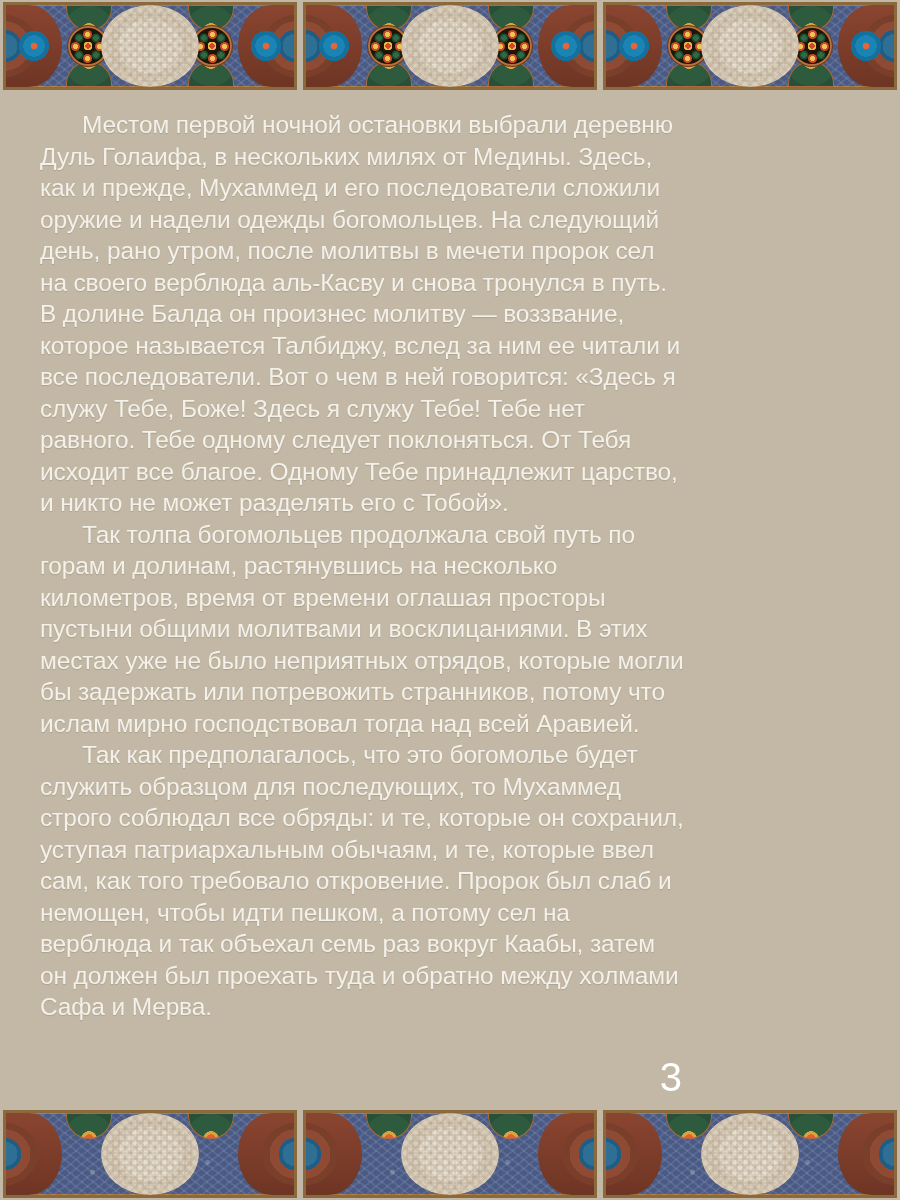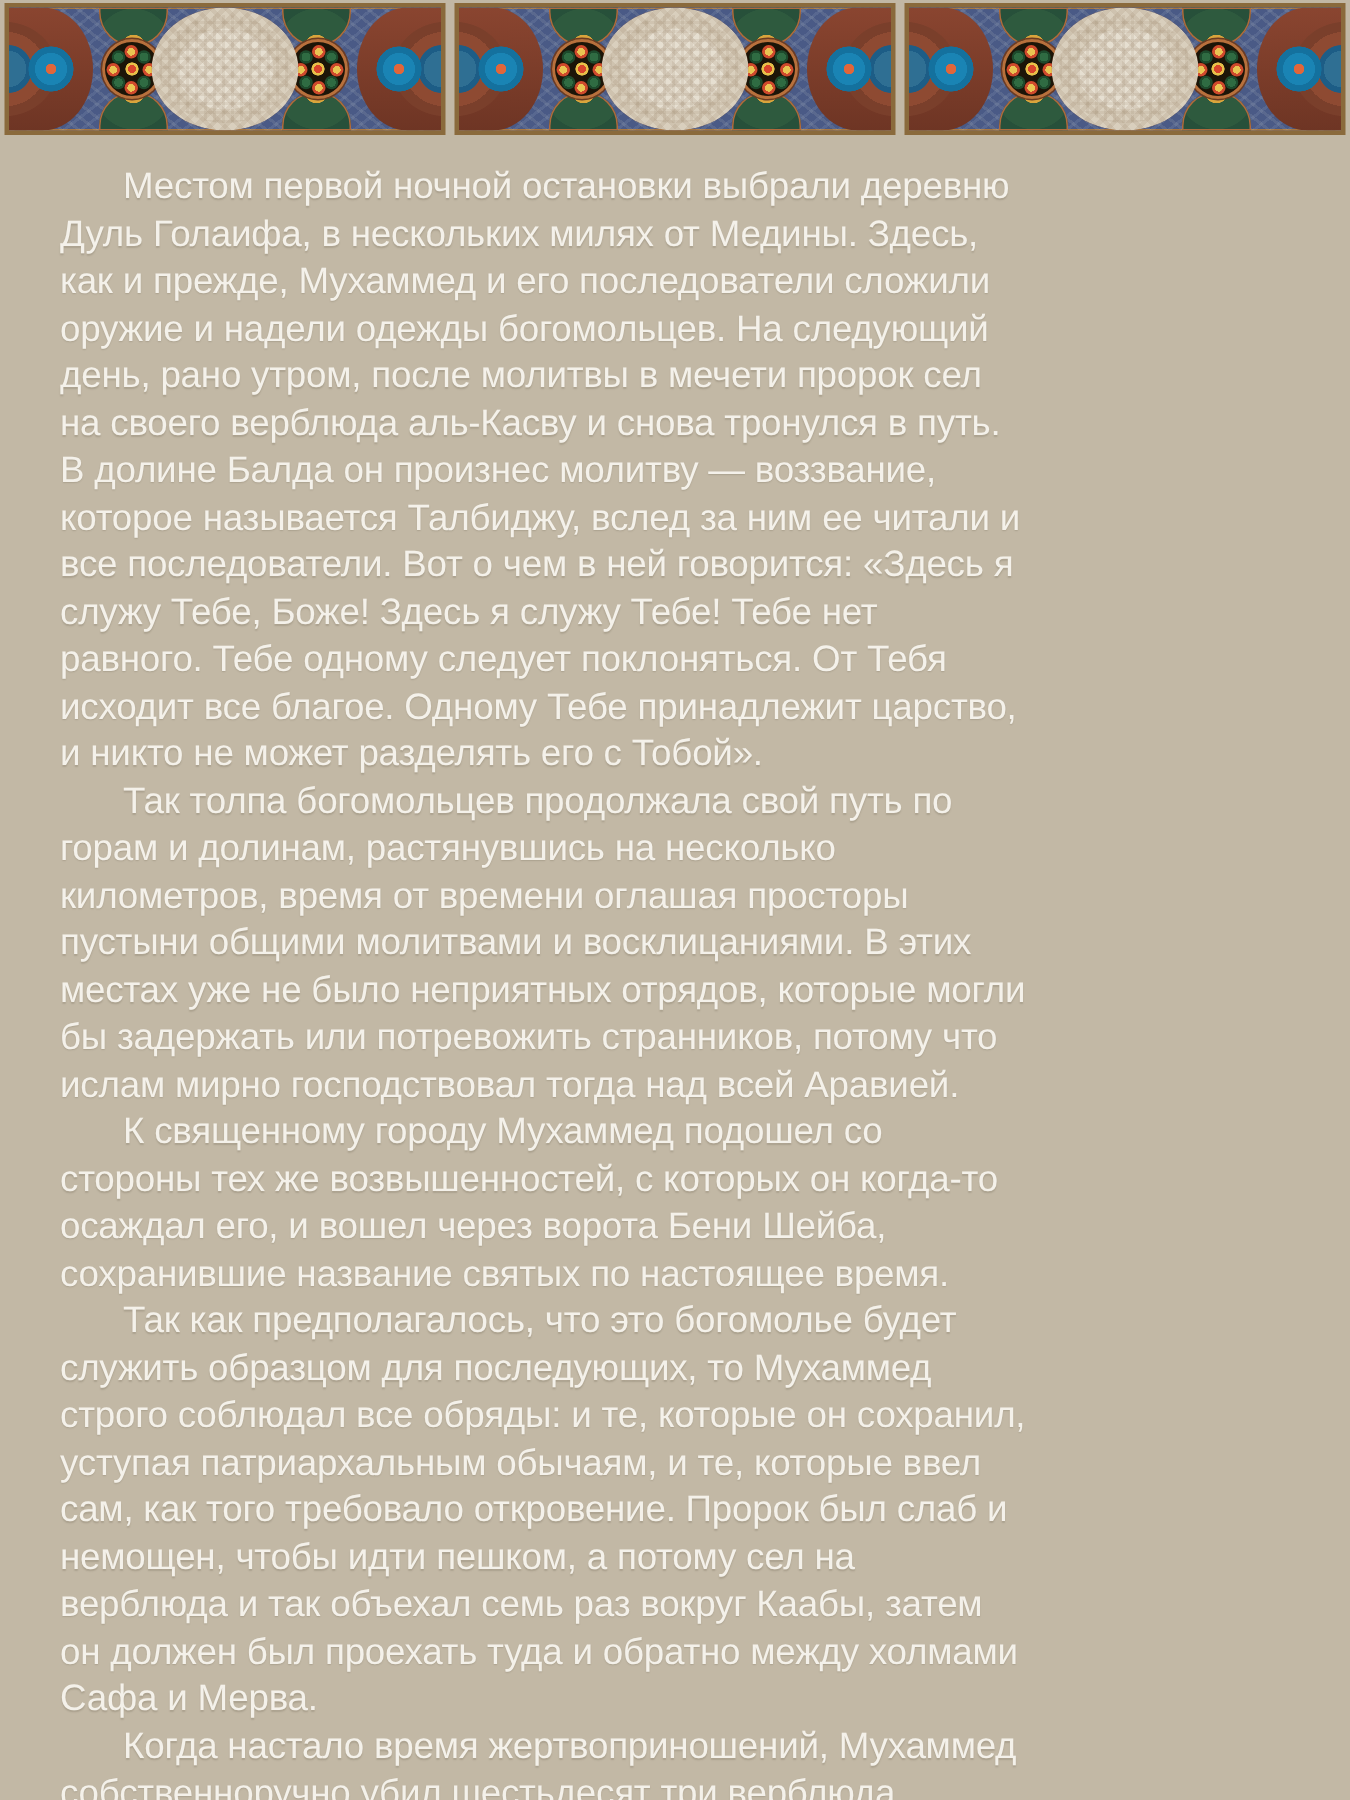--- a/index.html
+++ b/index.html
@@ -9,20 +9,21 @@
     font-family:"Liberation Sans", sans-serif;
     overflow:hidden;
     position:relative;
   }
   .page{
     width:724px;height:1200px;
     position:relative;
     background:#c2b8a5;
     display:flex;
     flex-direction:column;
+    justify-content:center;
   }
 
   
   .ornament-band{
     width:900px;height:95px;
     display:flex;
     flex-direction:row;
     background:#c2b8a5;
     flex:0 0 auto;
     position:relative;
@@ -274,23 +275,21 @@
             <i></i>
           </div>
         <div class="orn-lens"></div>
       </div>
     </div>
   </div>
 
   <div class="body-area">
     <p class="para">Местом первой ночной остановки выбрали деревню Дуль Голаифа, в нескольких милях от Медины. Здесь, как и прежде, Мухаммед и его последователи сложили оружие и надели одежды богомольцев. На следующий день, рано утром, после молитвы в мечети пророк сел на своего верблюда аль-Касву и снова тронулся в путь. В долине Балда он произнес молитву — воззвание, которое называется Талбиджу, вслед за ним ее читали и все последователи. Вот о чем в ней говорится: «Здесь я служу Тебе, Боже! Здесь я служу Тебе! Тебе нет равного. Тебе одному следует поклоняться. От Тебя исходит все благое. Одному Тебе принадлежит царство, и никто не может разделять его с Тобой».</p>
     <p class="para">Так толпа богомольцев продолжала свой путь по горам и долинам, растянувшись на несколько километров, время от времени оглашая просторы пустыни общими молитвами и восклицаниями. В этих местах уже не было неприятных отрядов, которые могли бы задержать или потревожить странников, потому что ислам мирно господствовал тогда над всей Аравией.</p>
-    <p class="para">К священному городу Мухаммед подошел со стороны тех же возвышенностей, с которых он когда-то осаждал его, и вошел через ворота Бени Шейба, сохранившие название святых по настоящее время.</p>
     <p class="para">Так как предполагалось, что это богомолье будет служить образцом для последующих, то Мухаммед строго соблюдал все обряды: и те, которые он сохранил, уступая патриархальным обычаям, и те, которые ввел сам, как того требовало откровение. Пророк был слаб и немощен, чтобы идти пешком, а потому сел на верблюда и так объехал семь раз вокруг Каабы, затем он должен был проехать туда и обратно между холмами Сафа и Мерва.</p>
-    <p class="para">Когда настало время жертвоприношений, Мухаммед собственноручно убил шестьдесят три верблюда, столько, сколько ему было лет. Али в это время принес в жертву тридцать семь, сообразуясь со своим возрастом.</p>
     <div class="page-number">3</div>
   </div>
 
   <div class="ornament-band bottom">
     <div class="orn-panel">
       <div class="orn-inner">
         <div class="orn-wedge l"></div>
         <div class="orn-wedge r"></div>
         <div class="orn-lun t" style="left:21%"></div>
 

